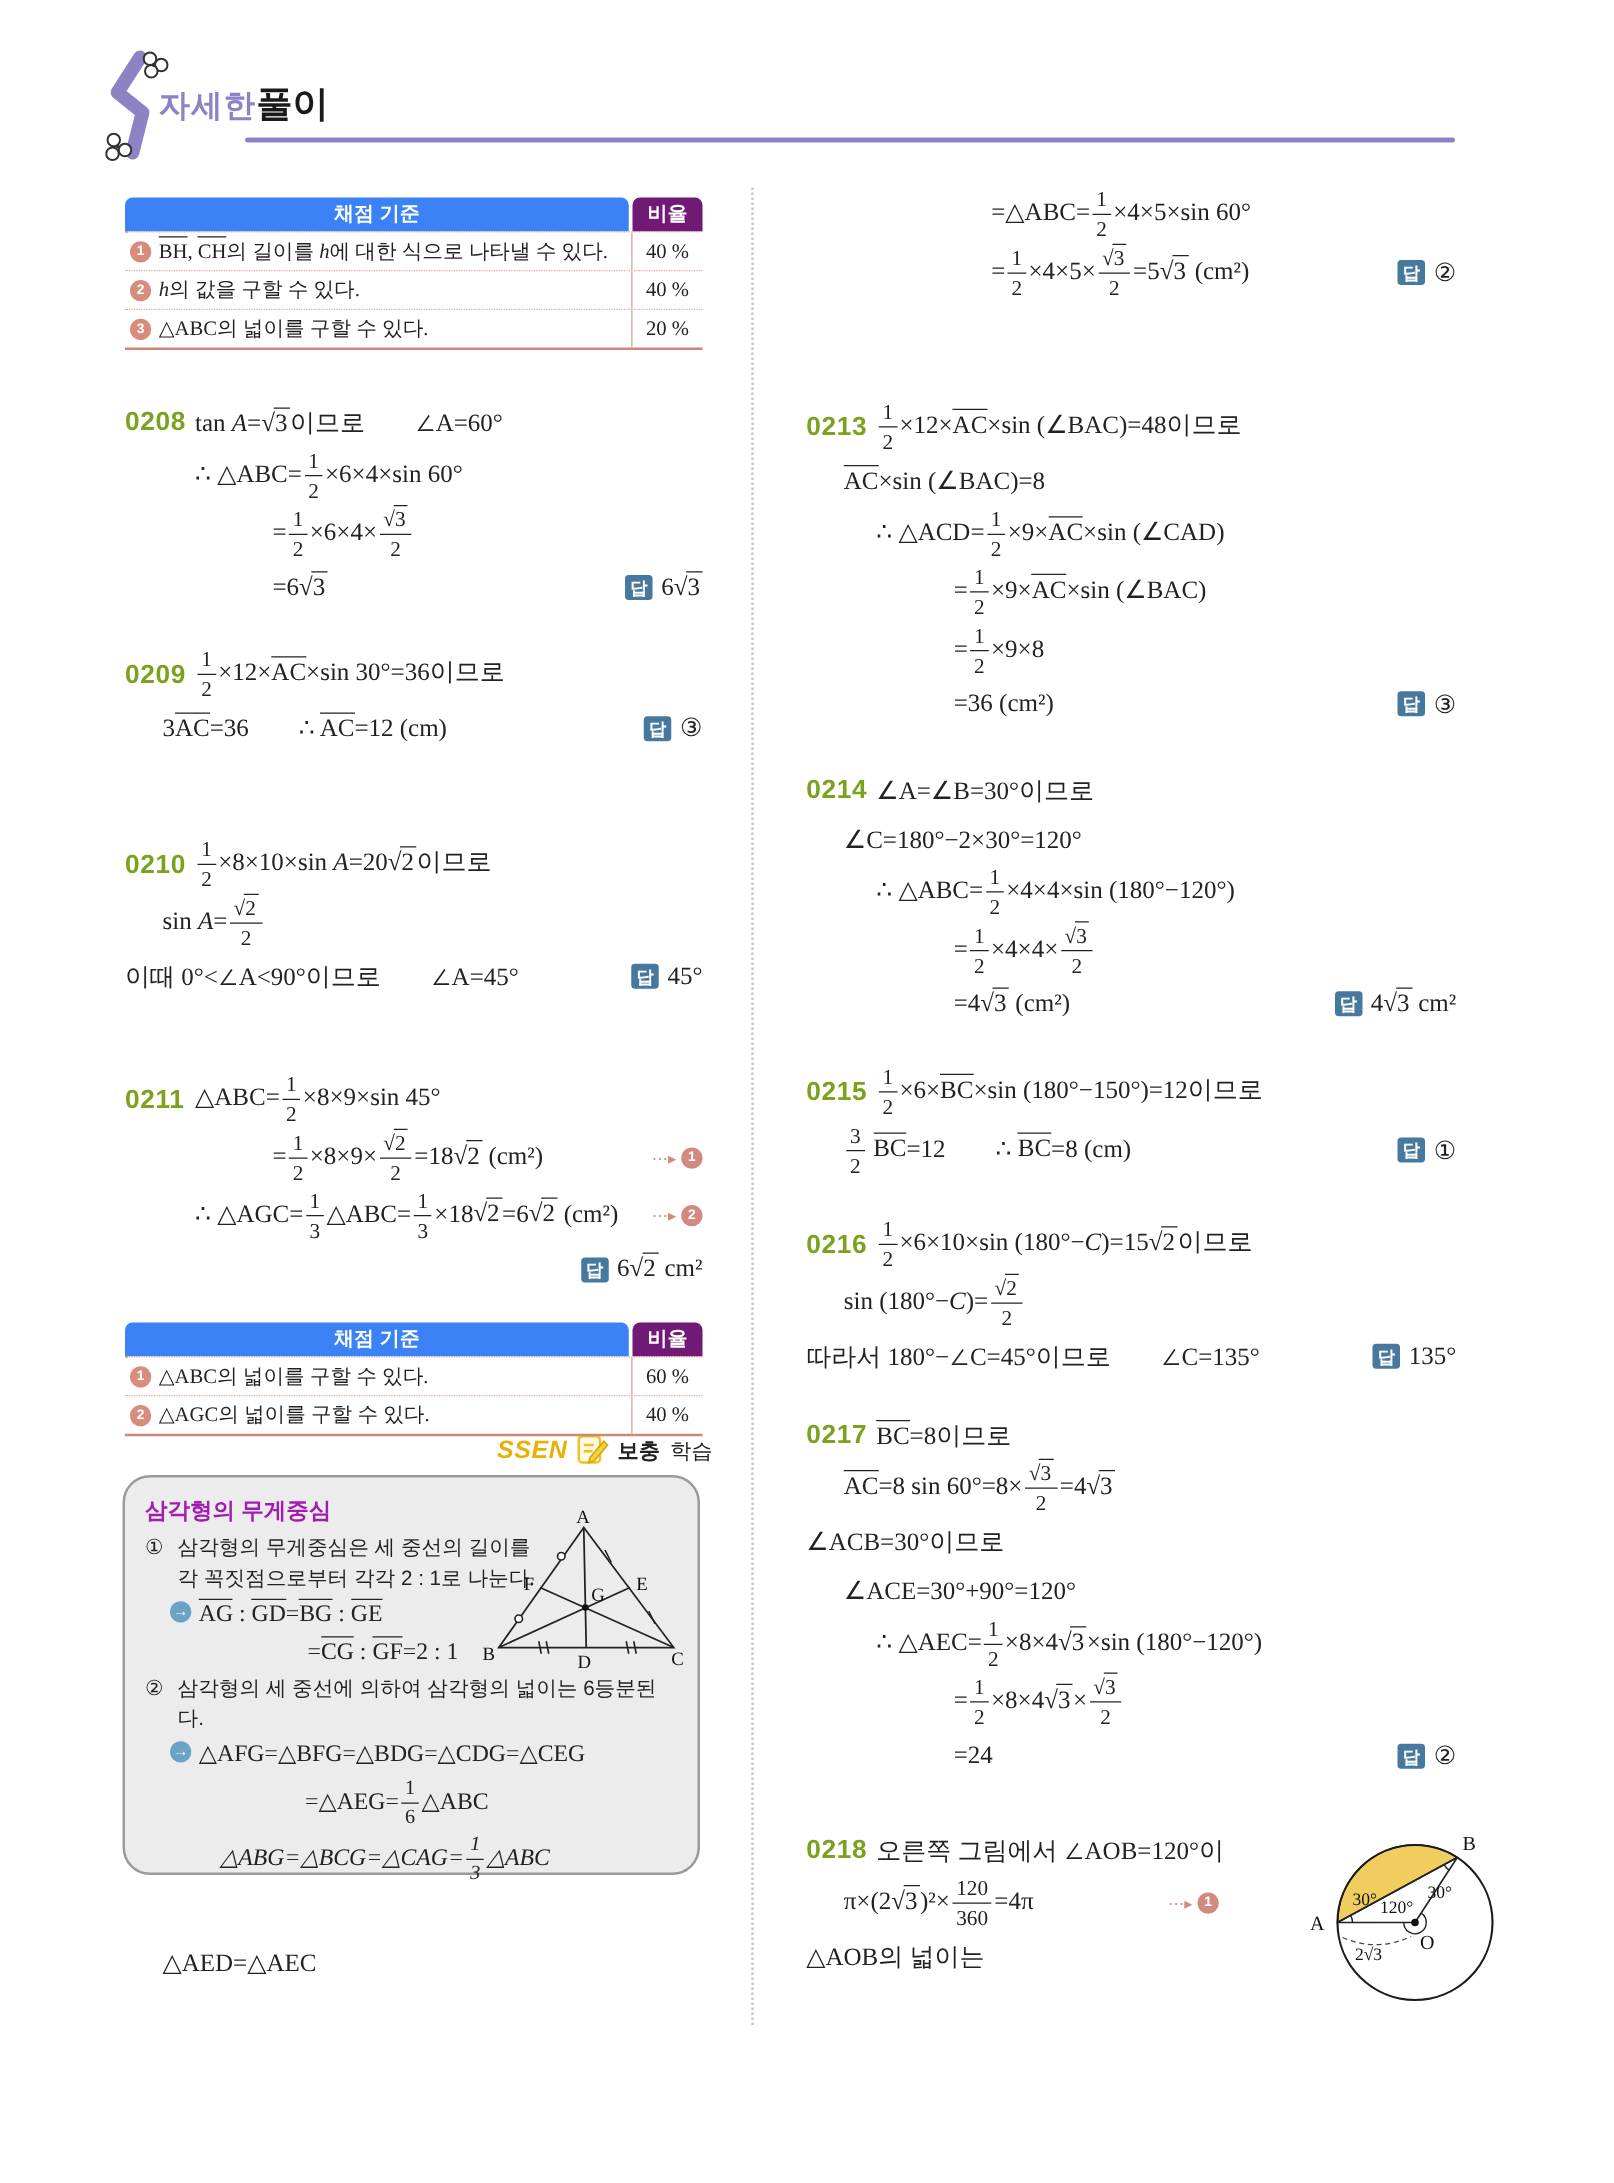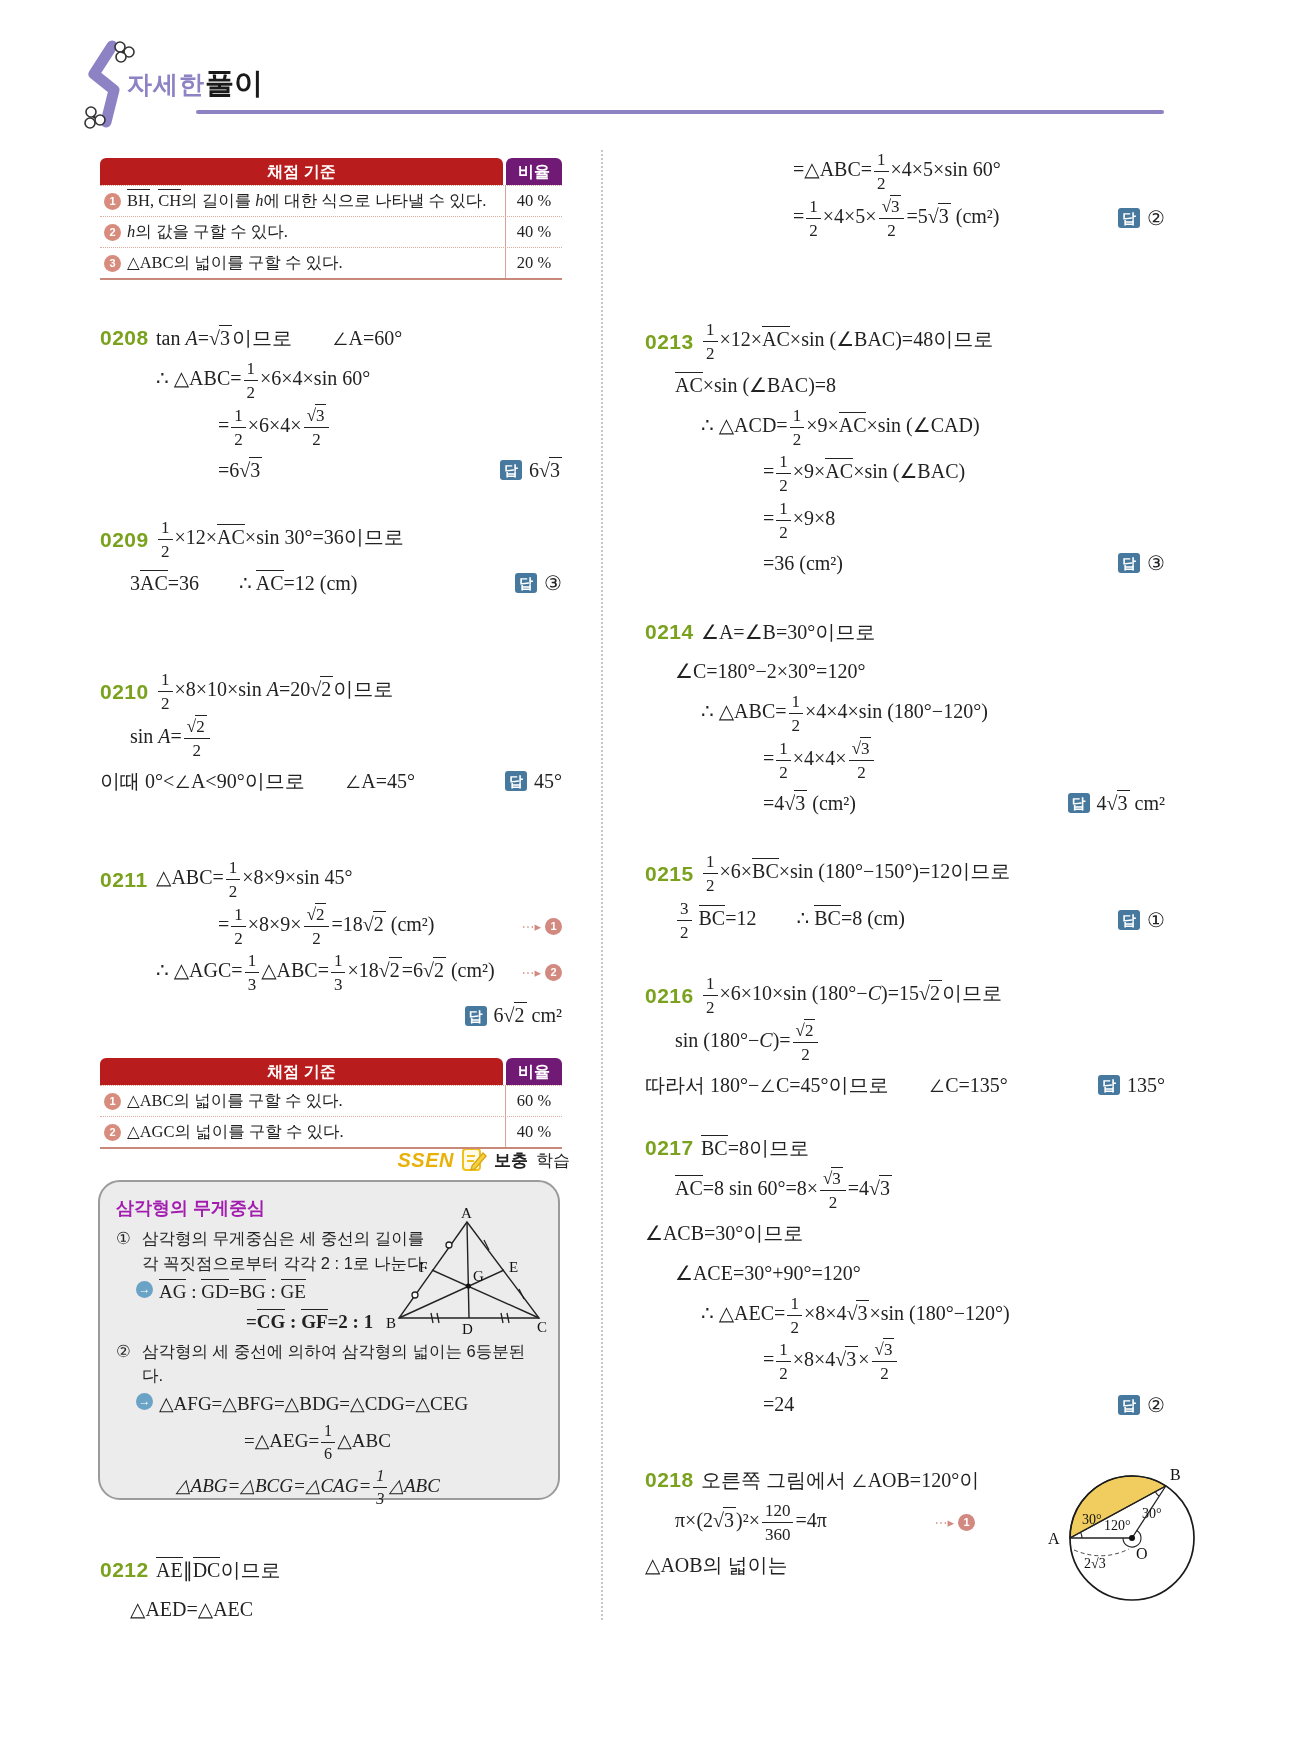--- a/index.html
+++ b/index.html
@@ -11,21 +11,21 @@
   .hdr-script{position:absolute;left:127px;top:68px;font:bold 25px "Liberation Sans",sans-serif;color:#8d82c4;letter-spacing:1px;}
   .hdr-bold{position:absolute;left:205px;top:64px;font:bold 29px "Liberation Sans",sans-serif;color:#1a1a1a;}
   .hdr-line{position:absolute;left:196px;top:110px;width:968px;height:4px;background:#8d82c4;border-radius:2px;}
 
   
   .vsep{position:absolute;left:601px;top:150px;height:1470px;border-left:2px dotted #c7c7c7;}
 
   
   .gtable{position:absolute;left:100px;width:462px;border-bottom:2px solid #c8897b;font-size:16.5px;}
   .ghead{display:flex;gap:3px;}
-  .gh1{flex:1;background:#b91c1c;color:#fff;text-align:center;font:bold 16px/27px "Liberation Sans",sans-serif;border-radius:6px 6px 0 0;}
+  .gh1{flex:1;background:#3b82f6;color:#fff;text-align:center;font:bold 16px/27px "Liberation Sans",sans-serif;border-radius:6px 6px 0 0;}
   .gh2{width:56px;background:#701a75;color:#fff;text-align:center;font:bold 16px/27px "Liberation Sans",sans-serif;border-radius:6px 6px 0 0;}
   .grow{display:flex;align-items:stretch;border-top:1.5px dotted #dcab9c;}
   .grow:first-of-type{border-top:none;}
   .gtext{flex:1;display:flex;align-items:center;gap:6px;padding:4px 4px 4px 4px;}
   .gpct{width:56px;border-left:1.5px solid #d9a093;display:flex;align-items:center;justify-content:center;}
   .bn{flex:0 0 17px;width:17px;height:17px;border-radius:50%;background:#d88c7e;color:#fff;
       text-align:center;font:bold 11px/17px "Liberation Sans",sans-serif;}
 
   
   .prob{position:absolute;}
@@ -67,21 +67,21 @@
         border:2px solid #9b9b9b;border-radius:22px;box-sizing:border-box;padding:14px 16px;
         font-family:"Liberation Sans",sans-serif;}
   .sbox-title{font:bold 18px "Liberation Sans",sans-serif;color:#a21caf;margin-bottom:6px;}
   .srow{display:flex;align-items:flex-start;gap:6px;margin:2px 0;font-size:16.5px;line-height:1.5;}
   .sno{flex:0 0 20px;}
   .stext{max-width:300px;}
   .acirc{flex:0 0 17px;width:17px;height:17px;border-radius:50%;background:#6ba3c6;color:#fff;
          text-align:center;font:bold 12px/17px "Liberation Sans",sans-serif;margin-top:3px;}
   .srow.arr{margin-left:20px;}
   .smath{font-family:"Liberation Serif",serif;font-size:19px;white-space:pre;}
-  .srow.f2{margin-left:130px;font-weight:bold;}
+  .srow.f2{margin-left:130px;}
   .srow.f3{margin-left:128px;align-items:center;}
   .srow.f4{margin-left:60px;align-items:center;font-style:italic;}
   .tri{position:absolute;right:8px;top:24px;}
 
   
   .circ{position:absolute;left:1030px;top:1458px;}
 
   
   .ftr{position:absolute;left:100px;top:1645px;display:flex;align-items:center;gap:8px;}
   .fpage{font:bold 23px "Liberation Sans",sans-serif;color:#46566b;}
@@ -285,21 +285,20 @@
       <div class="line l1"><span class="math">sin <span class="it">A</span>=<span class="fr"><span class="fn"><span class="sq">√<span class="rad">2</span></span></span><span class="fd">2</span></span></span></div>
       <div class="line l0"><span class="math">이때 0°&lt;∠A&lt;90°이므로  ∠A=45°</span><span class="answrap"><span class="abadge">답</span><span class="math">45°</span></span></div>
     </div>
     <div class="prob colL" style="top: 856px;">
       <div class="line "><span class="pnum">0211</span><span class="math">△ABC=<span class="fr"><span class="fn">1</span><span class="fd">2</span></span>×8×9×sin 45°</span></div>
       <div class="line l3"><span class="math">=<span class="fr"><span class="fn">1</span><span class="fd">2</span></span>×8×9×<span class="fr"><span class="fn"><span class="sq">√<span class="rad">2</span></span></span><span class="fd">2</span></span>=18<span class="sq">√<span class="rad">2</span></span> (cm²)</span><span class="mark"><span class="dots">⋯▸</span><span class="mcirc">1</span></span></div>
       <div class="line l2"><span class="math">∴ △AGC=<span class="fr"><span class="fn">1</span><span class="fd">3</span></span>△ABC=<span class="fr"><span class="fn">1</span><span class="fd">3</span></span>×18<span class="sq">√<span class="rad">2</span></span>=6<span class="sq">√<span class="rad">2</span></span> (cm²)</span><span class="mark"><span class="dots">⋯▸</span><span class="mcirc">2</span></span></div>
       <div class="line  ansline"><span class="answrap"><span class="abadge">답</span><span class="math">6<span class="sq">√<span class="rad">2</span></span> cm²</span></span></div>
     </div>
     <div class="prob colL" style="top: 1550px;">
-      <div class="line "><span class="pnum">0212</span><span class="math"><span class="ovl">AE</span>∥<span class="ovl">DC</span>이므로</span></div>
       <div class="line l1"><span class="math">△AED=△AEC</span></div>
     </div>
     <div class="prob colR" style="top: 148px;">
       <div class="line l4"><span class="math">=△ABC=<span class="fr"><span class="fn">1</span><span class="fd">2</span></span>×4×5×sin 60°</span></div>
       <div class="line l4"><span class="math">=<span class="fr"><span class="fn">1</span><span class="fd">2</span></span>×4×5×<span class="fr"><span class="fn"><span class="sq">√<span class="rad">3</span></span></span><span class="fd">2</span></span>=5<span class="sq">√<span class="rad">3</span></span> (cm²)</span><span class="answrap"><span class="abadge">답</span><span class="math">②</span></span></div>
     </div>
     <div class="prob colR" style="top: 318px;">
       <div class="line "><span class="pnum">0213</span><span class="math"><span class="fr"><span class="fn">1</span><span class="fd">2</span></span>×12×<span class="ovl">AC</span>×sin (∠BAC)=48이므로</span></div>
       <div class="line l1"><span class="math"><span class="ovl">AC</span>×sin (∠BAC)=8</span></div>
       <div class="line l2"><span class="math">∴ △ACD=<span class="fr"><span class="fn">1</span><span class="fd">2</span></span>×9×<span class="ovl">AC</span>×sin (∠CAD)</span></div>

